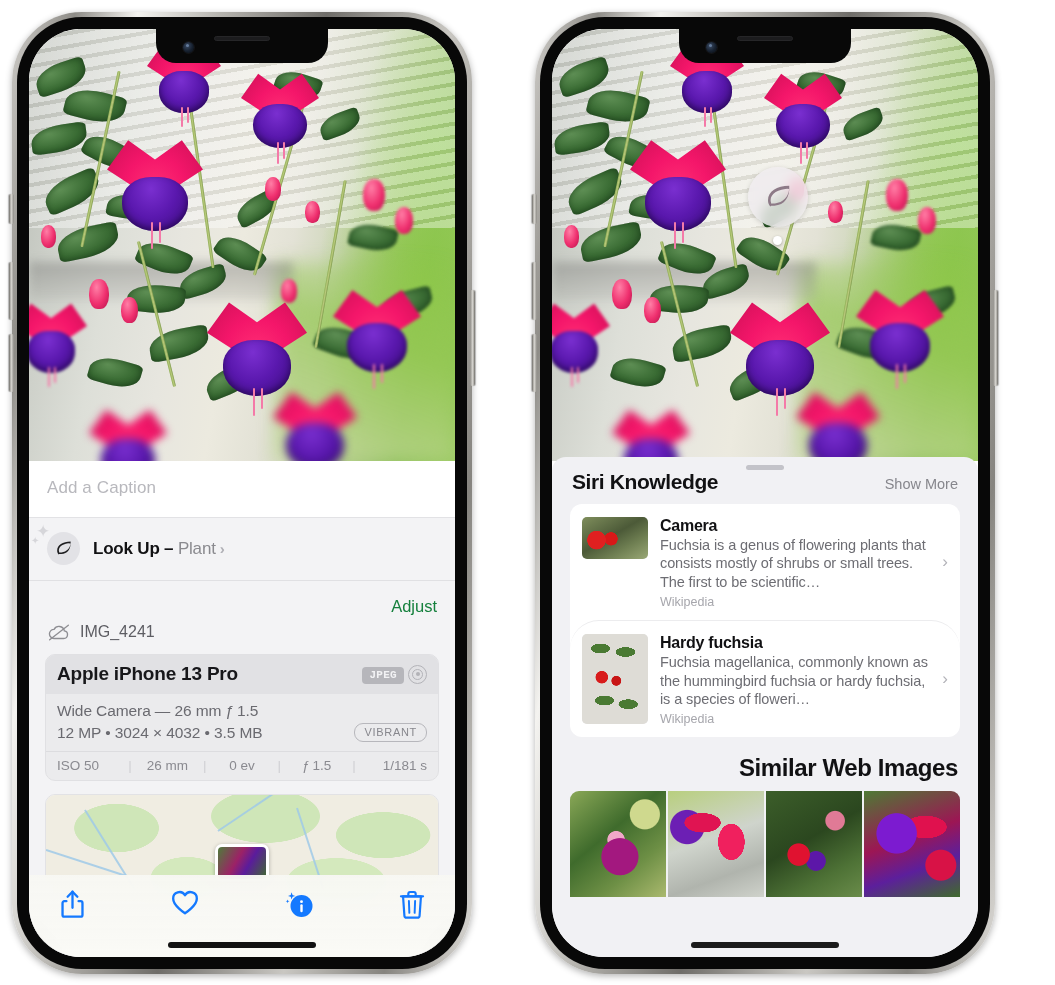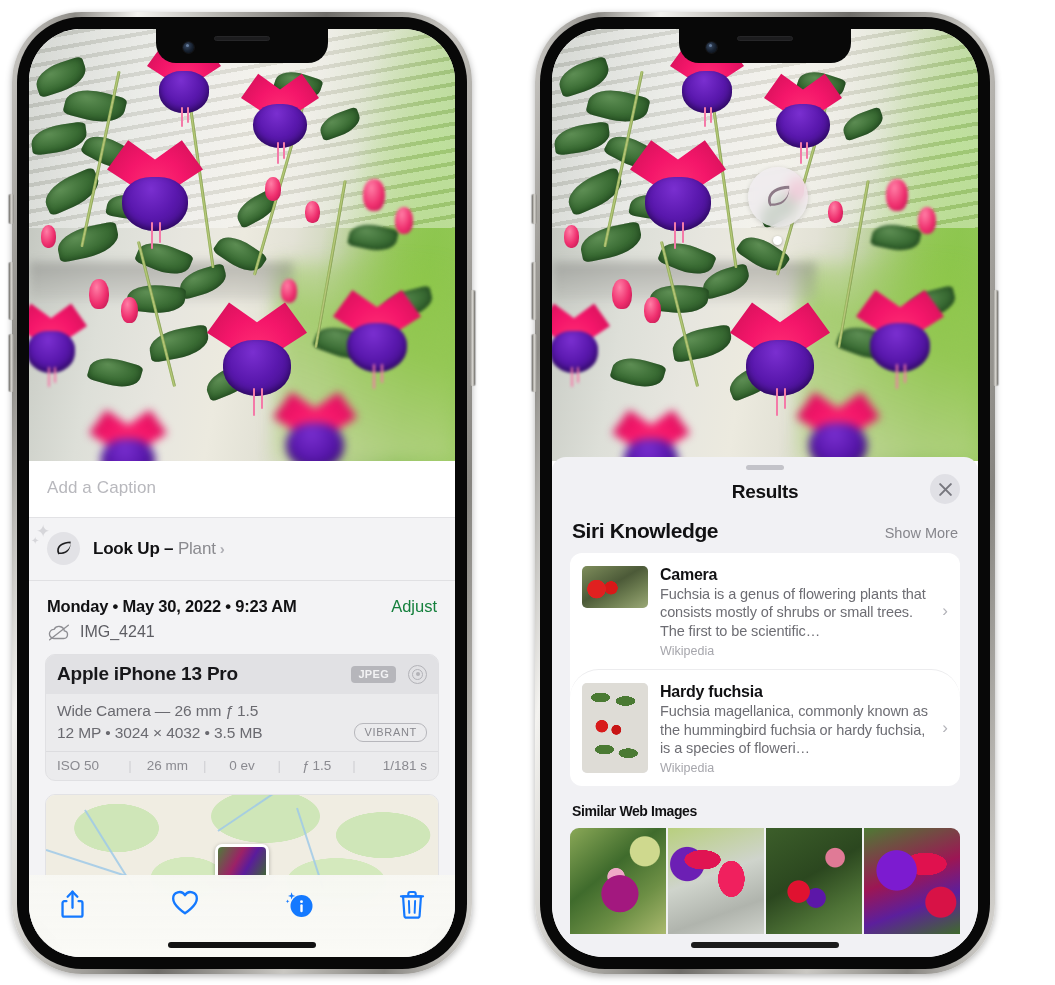--- a/index.html
+++ b/index.html
@@ -173,21 +173,21 @@
 
   .exif-card {
     margin: 0 16px; border-radius: 10px; overflow:hidden;
     background:#ebebed; border:1px solid #e0e0e3;
   }
   .exif-head {
     display:flex; align-items:center; gap:8px;
     background:#e1e1e4; padding: 8px 11px 9px;
   }
   .exif-device { font-size:19px; font-weight:700; color:#17171a; letter-spacing:-.2px; }
-  .exif-head .right { margin-left:auto; display:flex; align-items:center; gap:12px; }
+  .exif-head .right { margin-left:auto; display:flex; align-items:flex-end; gap:4px;font-family:Liberation Mono, monospace; }
   .pill-jpeg {
     background:#b6b6bb; color:#f2f2f4; font-size:11px; font-weight:700;
     padding: 2px 7px 3px; border-radius:4px; letter-spacing:.3px;
   }
   .lens-ic { width:19px; height:19px; border-radius:50%; border:1.6px solid #b3b3b8; position:relative; }
   .lens-ic::before{content:"";position:absolute;inset:3px;border-radius:50%;border:1.4px solid #b3b3b8;}
   .lens-ic::after{content:"";position:absolute;inset:6.5px;border-radius:50%;background:#b3b3b8;}
 
   .exif-body { padding: 8px 11px 9px; }
   .exif-line { font-size:15.5px; color:#6a6a70; letter-spacing:-.1px; }
@@ -259,21 +259,21 @@
   .kn-row + .kn-row { border-top:1px solid #ececee;border-radius:29px; }
   .kn-thumb { flex:0 0 auto; border-radius:5px; overflow:hidden; position:relative; background:#e8e8ea; }
   .kn-thumb.t1 { width:66px; height:42px; }
   .kn-thumb.t2 { width:66px; height:90px; }
   .kn-body { flex:1; min-width:0; padding-right:18px; }
   .kn-title { font-size:16px; font-weight:700; color:#111113; letter-spacing:-.25px; }
   .kn-desc { font-size:14.5px; color:#6d6d73; line-height:1.27; margin-top:1px; letter-spacing:-.1px; }
   .kn-src { font-size:12.5px; color:#a6a6ac; margin-top:4px; }
   .kn-chev { position:absolute; right:12px; top:50%; transform:translateY(-50%); color:#b3b3b9; font-size:17px; }
 
-  .sim-head { padding: 17px 20px 9px; font-size:14px; font-weight:700; color:#111113; letter-spacing:-.4px; }
+  .sim-head { padding: 17px 20px 9px; font-size:24px; font-weight:700; color:#111113; letter-spacing:-.4px;text-align:right; }
   .sim-strip { display:flex; gap:2px; padding: 0 18px; }
   .sim-img { flex:1; height:106px; border-radius:9px 9px 0 0; overflow:hidden; position:relative; background:#ddd; }
   .sim-img:not(:first-child):not(:last-child) { border-radius:0; }
   .sim-img:first-child { border-radius:9px 0 0 0; }
   .sim-img:last-child  { border-radius:0 9px 0 0; }
 
   
   .vl-badge {
     position:absolute; width:60px; height:60px; border-radius:50%;
     background: rgba(240,236,240,.80); backdrop-filter: blur(6px);
@@ -405,21 +405,20 @@
             <svg width="19" height="19" viewBox="0 0 24 24">
               <path d="M21 3C11 3 4 7.5 4 14.5c0 2.1.7 3.8 1.9 5.1l1.6-1.5c-.9-1-1.4-2.2-1.4-3.6C6.1 9.4 12 5.6 21 5.2c-.6 6.8-5 11.2-11.4 11.9-.9.1-1.6.1-2.2 0l-1.7 1.6c1 .3 2.2.4 3.5.3C17.2 18.3 21.6 12.4 21 3z" fill="#1d1d1f"></path>
             </svg>
           </div>
           <div class="lookup-text">
             <span>Look Up</span><span class="dash"> – </span><span class="lookup-sub">Plant</span><span class="chev-gray">›</span>
           </div>
         </div>
 
         <div class="meta-row">
-          <div class="meta-date">Monday • May 30, 2022 • 9:23 AM</div>
           <div class="meta-adjust">Adjust</div>
         </div>
 
         <div class="file-row">
           <svg width="24" height="17" viewBox="0 0 28 20">
             <path d="M8 17h11.5a4.5 4.5 0 0 0 .8-8.93A6.5 6.5 0 0 0 8.2 6.3 5 5 0 0 0 8 17z" fill="none" stroke="#8e8e93" stroke-width="1.6"></path>
             <line x1="3" y1="18.5" x2="25" y2="1.5" stroke="#8e8e93" stroke-width="1.6" stroke-linecap="round"></line>
           </svg>
           <div class="file-name">IMG_4241</div>
         </div>
@@ -604,29 +603,20 @@
           <svg width="30" height="30" viewBox="0 0 24 24">
             <path d="M21 3C11 3 4 7.5 4 14.5c0 2.1.7 3.8 1.9 5.1l1.6-1.5c-.9-1-1.4-2.2-1.4-3.6C6.1 9.4 12 5.6 21 5.2c-.6 6.8-5 11.2-11.4 11.9-.9.1-1.6.1-2.2 0l-1.7 1.6c1 .3 2.2.4 3.5.3C17.2 18.3 21.6 12.4 21 3z" fill="#8d7a87"></path>
           </svg>
         </div>
         <div class="vl-dot" style="left:221px; top:207px;"></div>
       </div>
 
       <div class="results-sheet" style="top:428px;">
         <div class="grabber"></div>
 
-        <div class="res-head">
-          <div class="res-title">Results</div>
-          <div class="close-btn">
-            <svg width="15" height="15" viewBox="0 0 14 14">
-              <line x1="2" y1="2" x2="12" y2="12" stroke="#77777e" stroke-width="1.9" stroke-linecap="round"></line>
-              <line x1="12" y1="2" x2="2" y2="12" stroke="#77777e" stroke-width="1.9" stroke-linecap="round"></line>
-            </svg>
-          </div>
-        </div>
 
         <div class="sec-head">
           <div class="sec-title">Siri Knowledge</div>
           <div class="sec-more">Show More</div>
         </div>
 
         <div class="kn-card">
 
           <div class="kn-row">
             <div class="kn-thumb t1">

